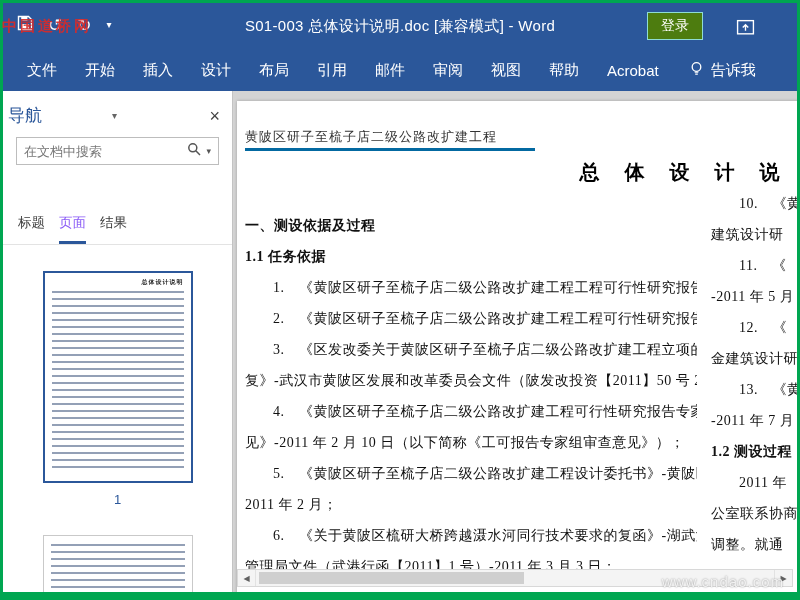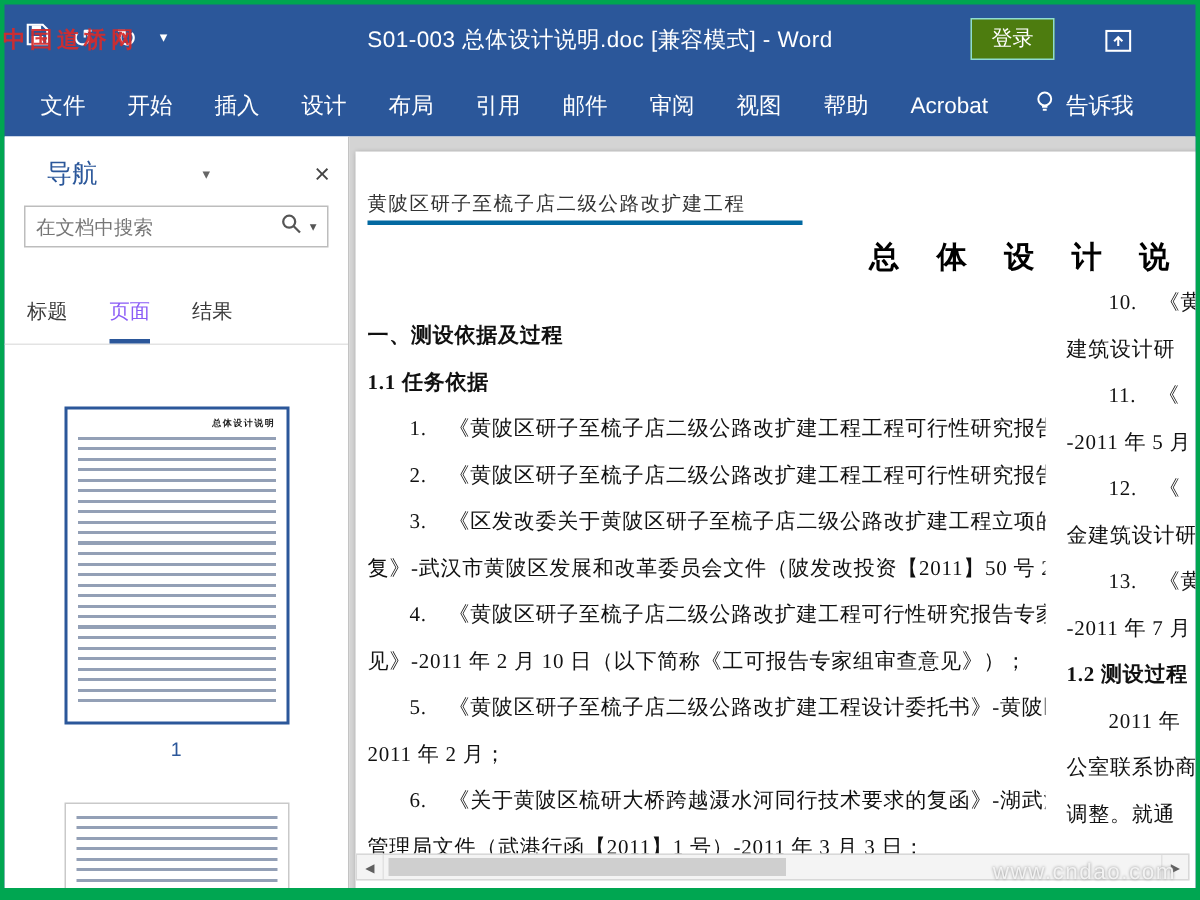--- a/index.html
+++ b/index.html
@@ -20,30 +20,30 @@
   .tabsrow{display:flex;align-items:center;height:42px;padding-left:10px;color:#fff}
   .rtabs{display:flex;height:100%}
   .rtab{display:flex;align-items:center;padding:0 14px;font-size:15px;cursor:pointer;white-space:nowrap}
   .tellme{display:flex;align-items:center;gap:7px;margin-left:16px;font-size:15px;cursor:pointer;white-space:nowrap}
 
   
   .main{position:absolute;top:88px;left:0;right:0;bottom:0;display:flex;background:#fff}
 
   
   .navpane{width:230px;background:#fff;border-right:1px solid #c3c3c3;position:relative;flex-shrink:0}
-  .nav-head{display:flex;align-items:center;padding:13px 12px 6px 28px}
+  .nav-head{display:flex;align-items:center;padding:13px 12px 6px 5px}
   .nav-title{color:#2b579a;font-size:17px}
   .nav-dd{margin-left:70px;color:#666;font-size:10px;cursor:pointer}
   .nav-close{margin-left:auto;color:#444;font-size:18px;cursor:pointer;line-height:1}
-  .searchbox{display:flex;align-items:center;margin:4px 13px 0 13px;border:1px solid #bdbdbd;height:28px;padding:0 7px;background:#fff}
+  .searchbox{display:flex;align-items:center;margin:4px 13px 15px 13px;border:1px solid #bdbdbd;height:28px;padding:0 7px;background:#fff}
   .searchbox input{flex:1;border:none;outline:none;font-size:13px;color:#444;font-family:inherit;min-width:0}
   .searchbox input::placeholder{color:#767676}
   .search-icons{display:flex;align-items:center;gap:5px;color:#555}
   .search-icons .small{font-size:9px}
-  .navtabs{display:flex;gap:28px;padding:34px 0 0 15px;border-bottom:1px solid #e3e3e3}
+  .navtabs{display:flex;gap:14px;padding:34px 0 0 15px;border-bottom:1px solid #e3e3e3}
   .navtab{font-size:13.5px;color:#3a3a3a;padding-bottom:9px;cursor:pointer}
   .navtab.active{color:#8b5cf6;border-bottom:3px solid #2b579a}
 
   .thumbs{position:absolute;left:0;right:0;top:158px;bottom:0;overflow:hidden}
   .thumb{width:150px;margin:22px auto 0;background:#fff;border:1px solid #c9c9c9;height:212px;position:relative;cursor:pointer}
   .thumb.selected{border:2px solid #2b579a}
   .thumb .tt{position:absolute;top:5px;right:7px;font-size:6px;font-weight:bold;color:#1a1a1a;letter-spacing:1px}
   .thumb .tlines{position:absolute;left:7px;right:7px;top:18px;bottom:8px;
     background:repeating-linear-gradient(to bottom,#93a0b6 0 2px,transparent 2px 7px)}
   .thumb-label{text-align:center;color:#2b579a;font-size:13px;margin-top:9px}

